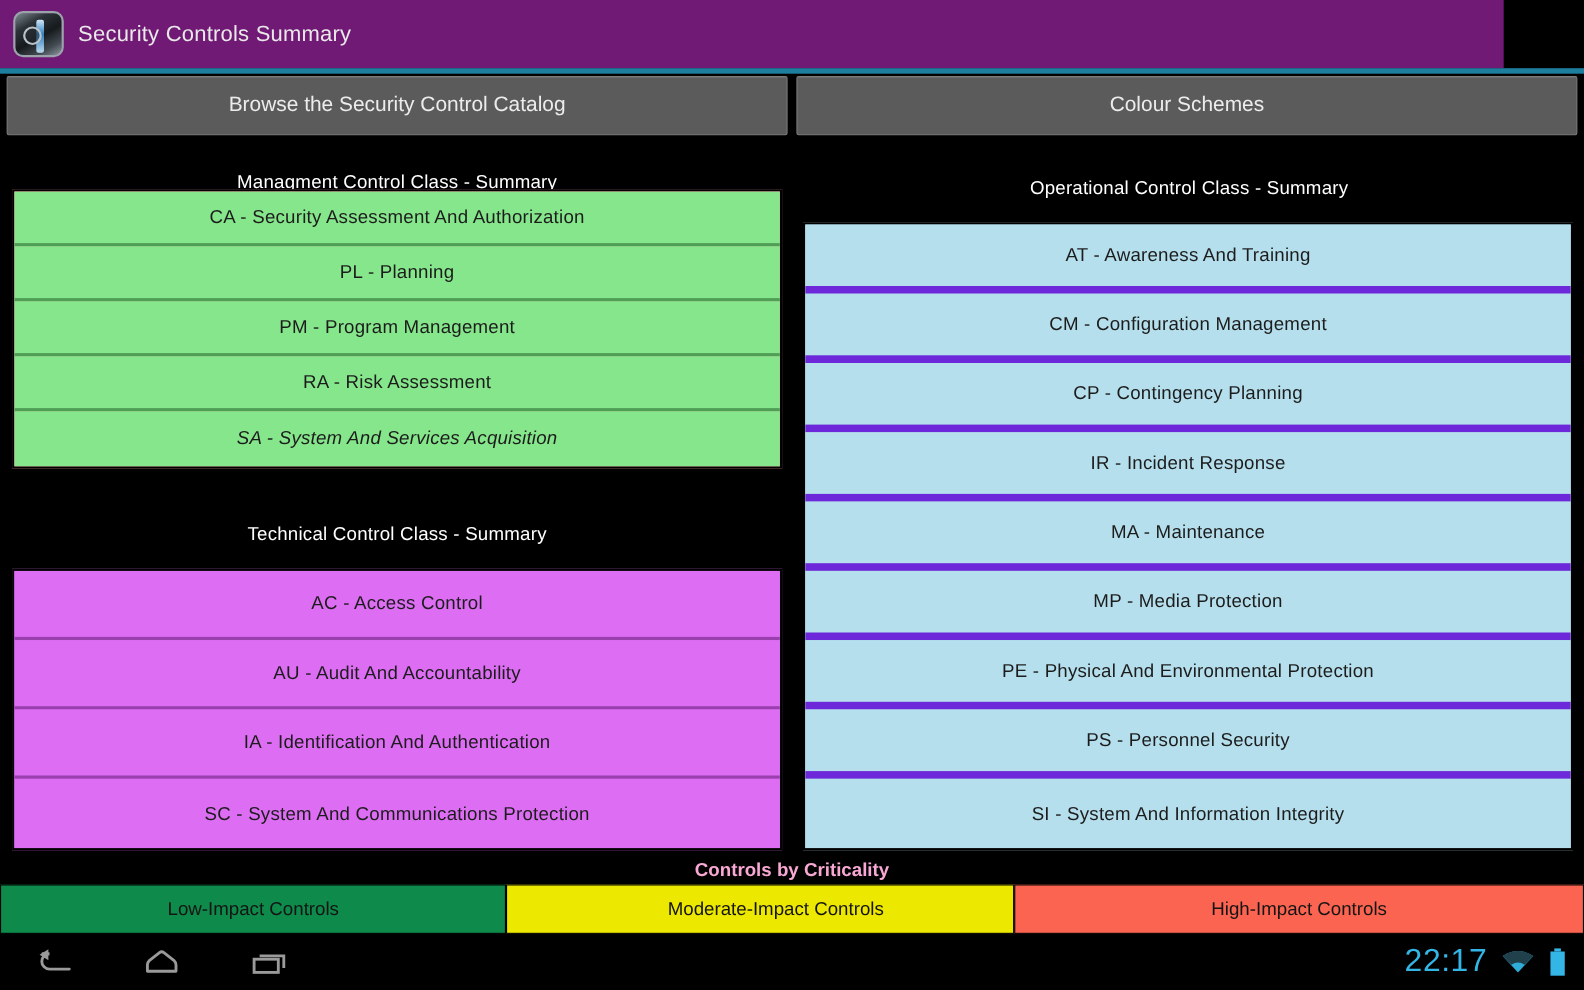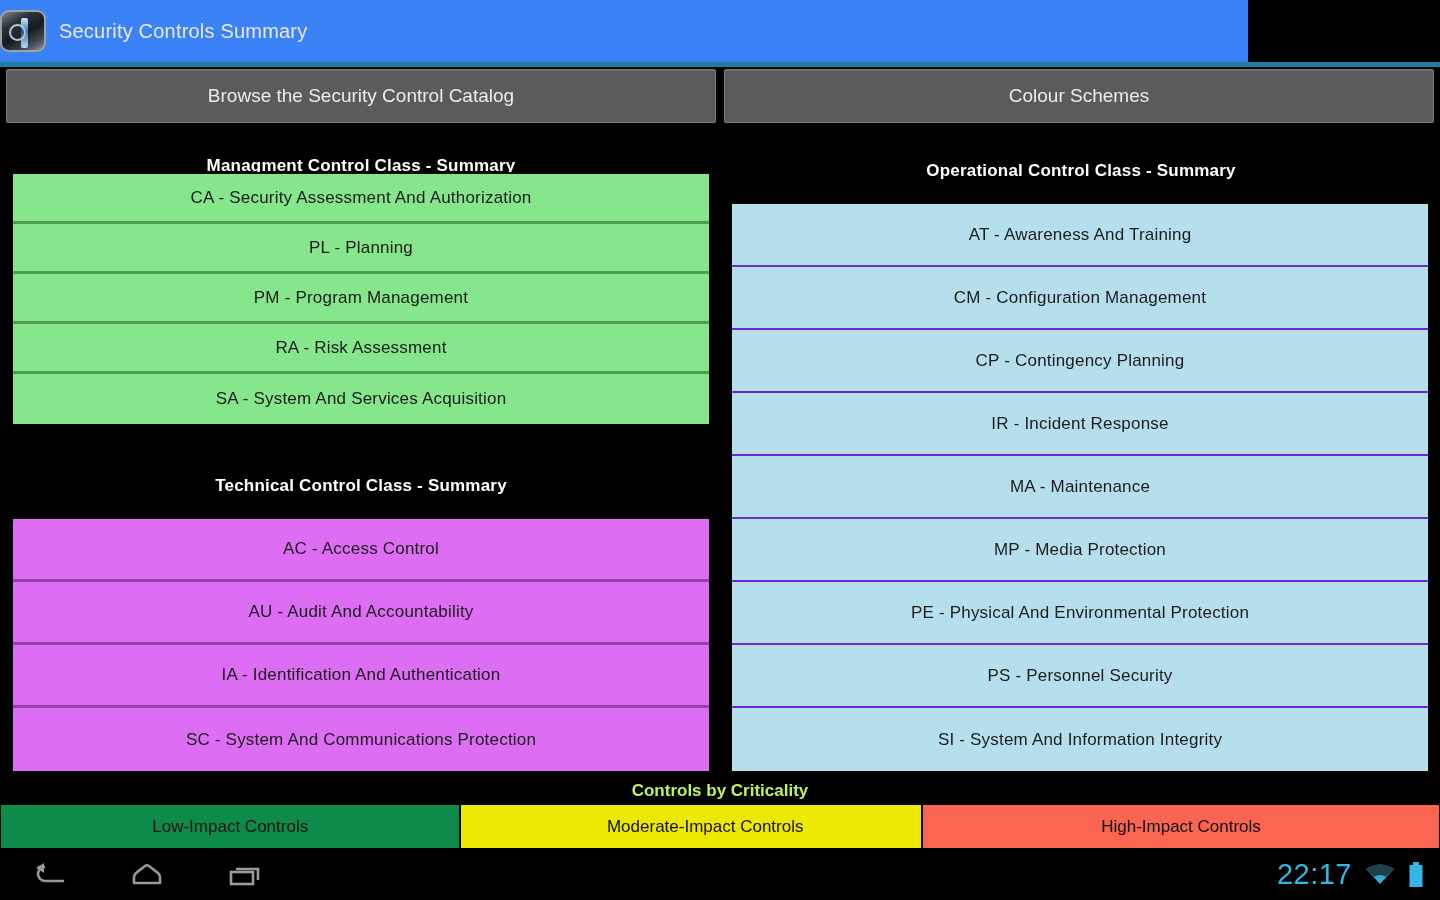--- a/index.html
+++ b/index.html
@@ -17,26 +17,26 @@
     position: relative;
     width: 1440px;
     height: 900px;
     background: #000000;
   }
 
   
   .titlebar {
     position: absolute;
     top: 0; left: 0;
-    width: 1248px;
+    width: 1367px;
     height: 62px;
-    background: #3b82f6;
-    display: flex;
-    align-items: center;
-    padding-left: 0;
+    background: #701a75;
+    display: flex;
+    align-items: center;
+    padding-left: 12px;
   }
   .app-icon {
     width: 46px;
     height: 42px;
     border-radius: 9px;
     background: linear-gradient(150deg,#7e8a92 0%,#2c3338 28%,#161a1d 55%,#434c52 80%,#8d979e 100%);
     border: 2px solid #9aa3aa;
     position: relative;
     flex: none;
     overflow: hidden;
@@ -110,21 +110,21 @@
   .col {
     position: relative;
     height: 100%;
   }
   .col-left  { width: 722px; }
   .col-right { width: 718px; }
 
   .class-heading {
     color: #ffffff;
     font-size: 17px;
-    font-weight: bold;
+    font-weight: normal;
     text-align: center;
     letter-spacing: .2px;
     white-space: nowrap;
   }
 
   .control-group {
     border: 2px solid #000000;
     overflow: hidden;
   }
 
@@ -145,21 +145,21 @@
     position: absolute;
     top: 44px; left: 11px;
     width: 700px;
     background: #fca5a5;
   }
   .grp-management .control-item {
     height: 50px;
     background: #86e68b;
     border-bottom: 3px solid #4f9e56;
   }
-  .grp-management .control-item:last-child { border-bottom: none; }
+  .grp-management .control-item:last-child { border-bottom: none; font-style: italic; }
 
   
   .grp-technical {
     position: absolute;
     top: 389px; left: 11px;
     width: 700px;
     background: #dd6ef4;
   }
   .grp-technical .control-item {
     height: 63px;
@@ -187,31 +187,31 @@
   
   .grp-operational {
     position: absolute;
     top: 74px; left: 8px;
     width: 700px;
     background: #b5dfed;
   }
   .grp-operational .control-item {
     height: 63px;
     background: #b5dfed;
-    border-bottom: 2px solid #6d28d9;
+    border-bottom: 7px solid #6d28d9;
   }
   .grp-operational .control-item:last-child { border-bottom: none; }
 
   
   .criticality-title {
     position: absolute;
     top: 781px; left: 0;
     width: 1440px;
     text-align: center;
-    color: #bef264;
+    color: #f9a8d4;
     font-size: 17px;
     font-weight: bold;
   }
   .criticality-bar {
     position: absolute;
     top: 804px; left: 0;
     width: 1440px;
     height: 45px;
     display: flex;
   }

